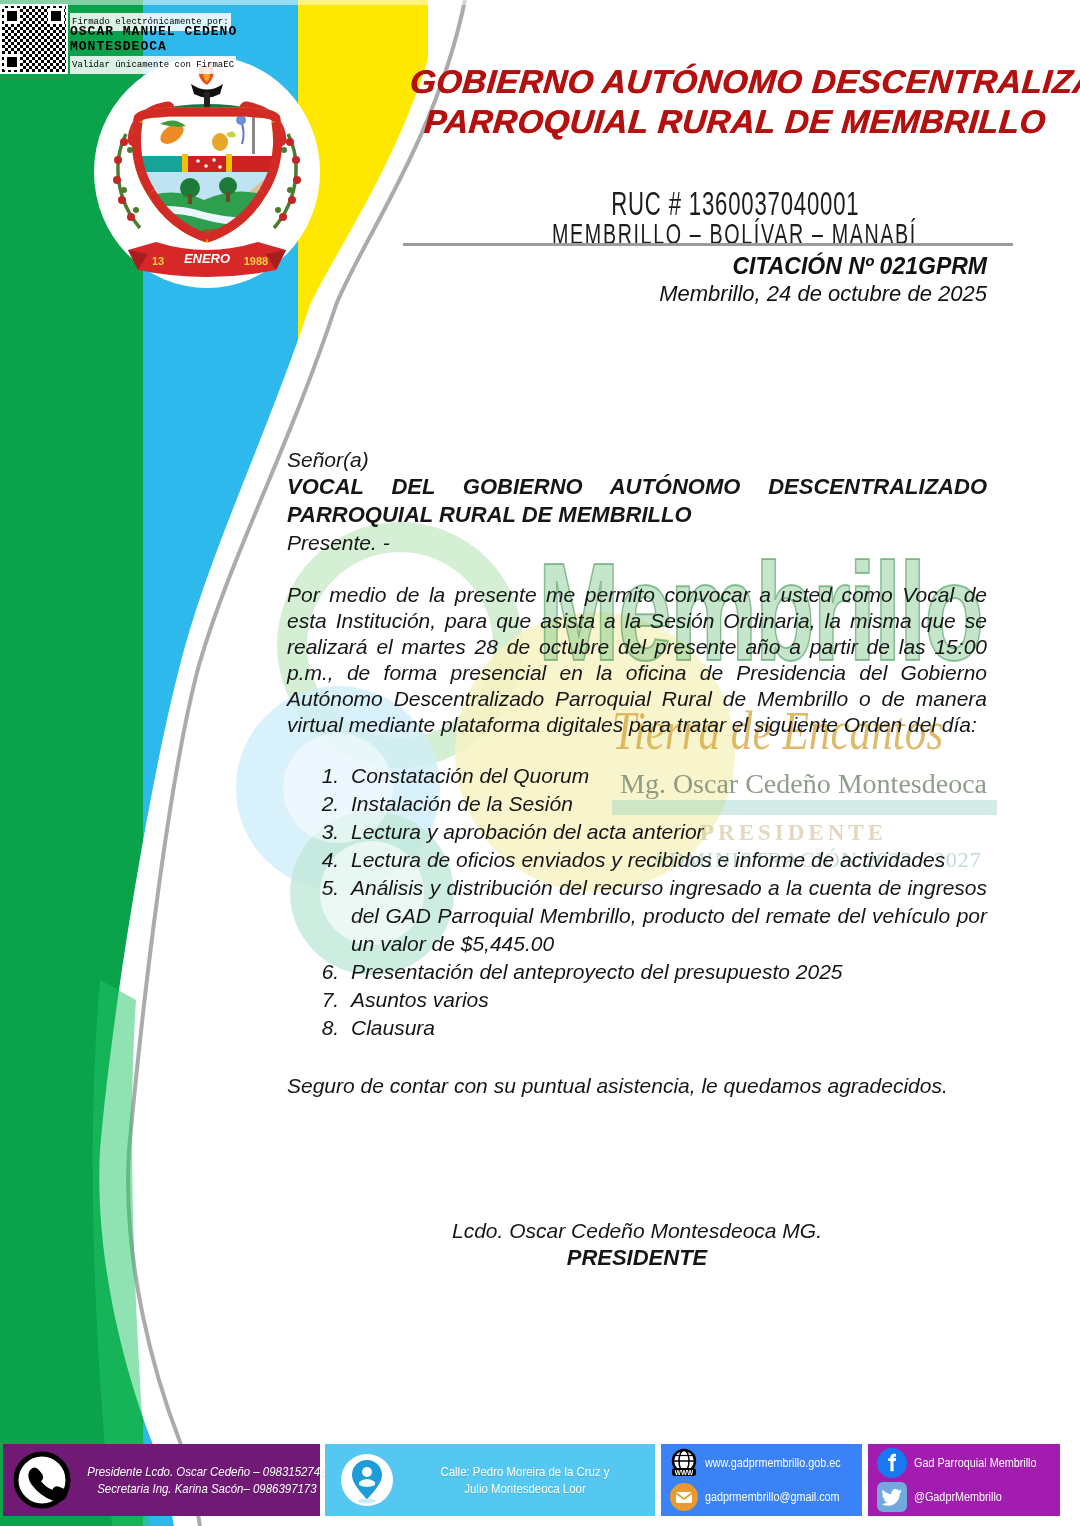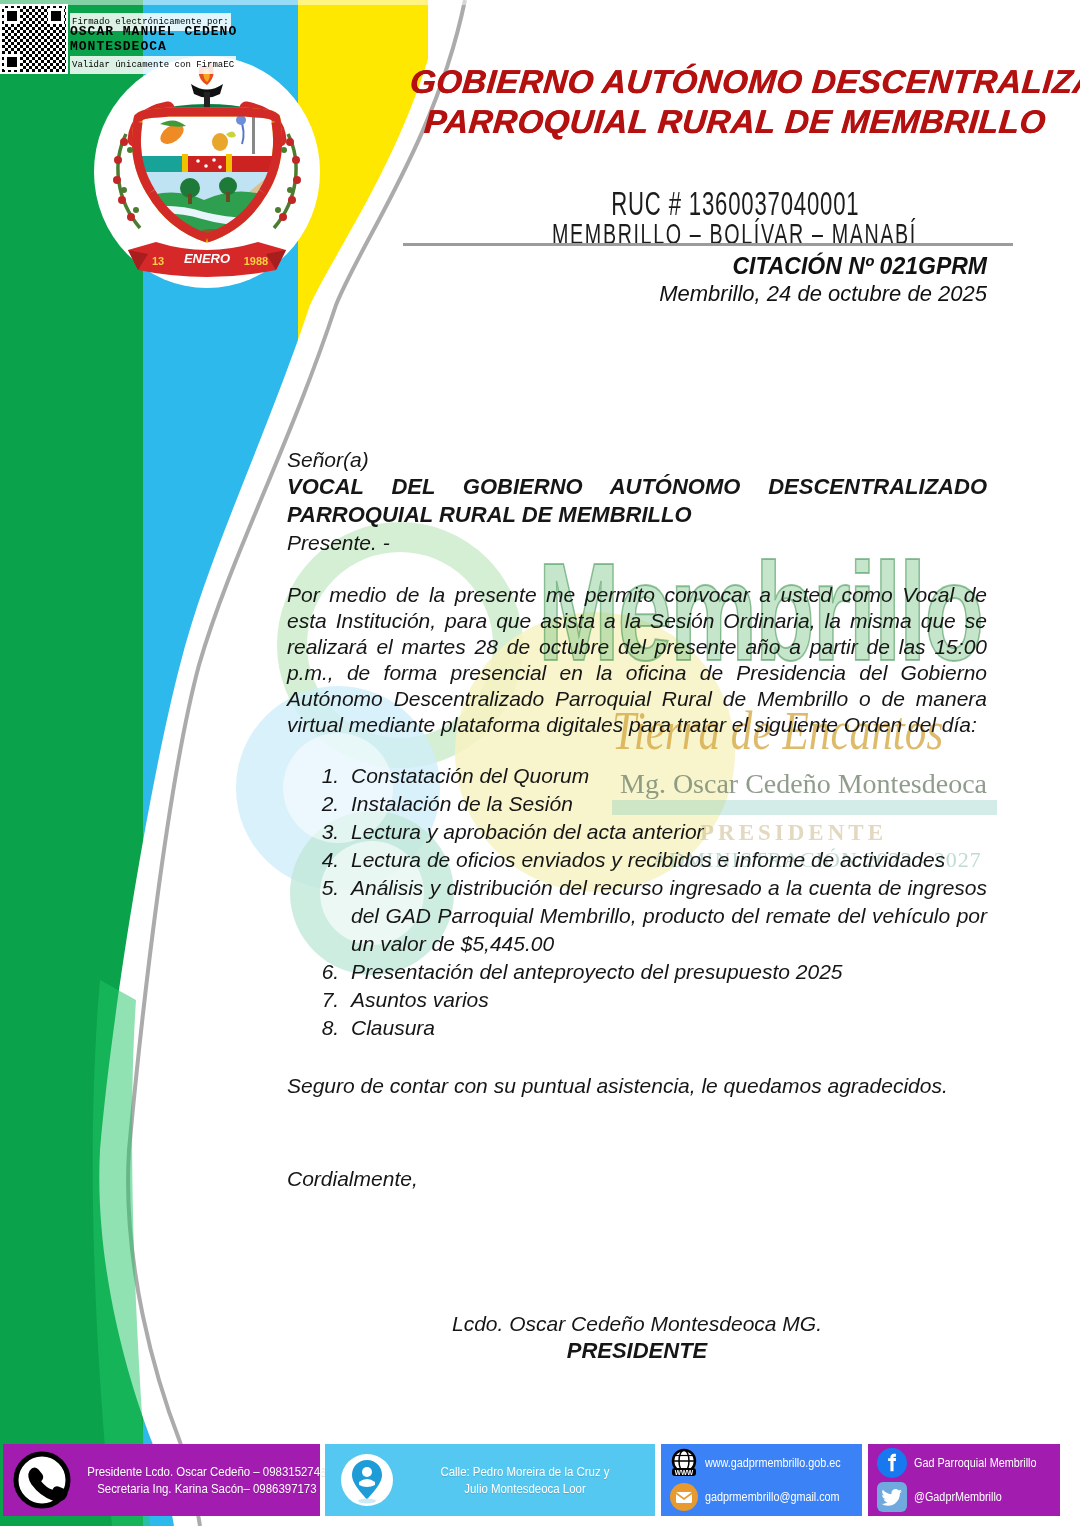--- a/index.html
+++ b/index.html
@@ -62,21 +62,21 @@
   ol.agenda{margin:24px 0 0 0;padding-left:58px;line-height:28px;text-align:justify;}
   ol.agenda li{padding-left:6px;}
   .closing{margin-top:30px;line-height:27px;}
   .farewell{margin-top:66px;line-height:27px;}
   .signer-block{margin-top:118px;text-align:center;}
   .signer-name{line-height:27px;}
   .signer-title{font-weight:bold;font-size:22px;line-height:28px;}
 
   
   .fbox{top:1444px;height:72px;z-index:6;display:flex;align-items:center;color:#fff;}
-  .f-green{left:3px;width:317px;background:#a21caf;}
+  .f-green{left:3px;width:317px;background:#701a75;font-style:italic;}
   .f-blue{left:325px;width:330px;background:#55c8f1;}
   .f-yellow1{left:661px;width:201px;background:#3b82f6;flex-direction:column;justify-content:center;align-items:flex-start;}
   .f-yellow2{left:868px;width:192px;background:#a21caf;flex-direction:column;justify-content:center;align-items:flex-start;}
   .ftext{font-size:13px;line-height:17px;text-align:center;flex:1;
     transform:scaleX(.88);transform-origin:center;text-shadow:0 1px 1px rgba(0,0,0,.15);white-space:nowrap;}
   .frow{display:flex;align-items:center;height:34px;padding-left:8px;}
   .frow .flabel{font-size:12px;transform:scaleX(.9);transform-origin:left;white-space:nowrap;margin-left:6px;}
   .icon-bubble{flex:0 0 auto;}
 </style>
 </head>
@@ -237,21 +237,20 @@
       <li>Instalación de la Sesión</li>
       <li>Lectura y aprobación del acta anterior</li>
       <li>Lectura de oficios enviados y recibidos e informe de actividades</li>
       <li>Análisis y distribución del recurso ingresado a la cuenta de ingresos del GAD Parroquial Membrillo, producto del remate del vehículo por un valor de $5,445.00</li>
       <li>Presentación del anteproyecto del presupuesto 2025</li>
       <li>Asuntos varios</li>
       <li>Clausura</li>
     </ol>
 
     <div class="closing">Seguro de contar con su puntual asistencia, le quedamos agradecidos.</div>
-    <div class="farewell">Cordialmente,</div>
 
     <div class="signer-block">
       <div class="signer-name">Lcdo. Oscar Cedeño Montesdeoca MG.</div>
       <div class="signer-title">PRESIDENTE</div>
     </div>
   </div>
 
   <div class="abs fbox f-green">
     <svg class="icon-bubble" width="58" height="58" viewBox="0 0 58 58" style="margin-left:10px;">
       <circle cx="29" cy="29" r="26" fill="#ffffff" stroke="#000000" stroke-width="5"></circle>

